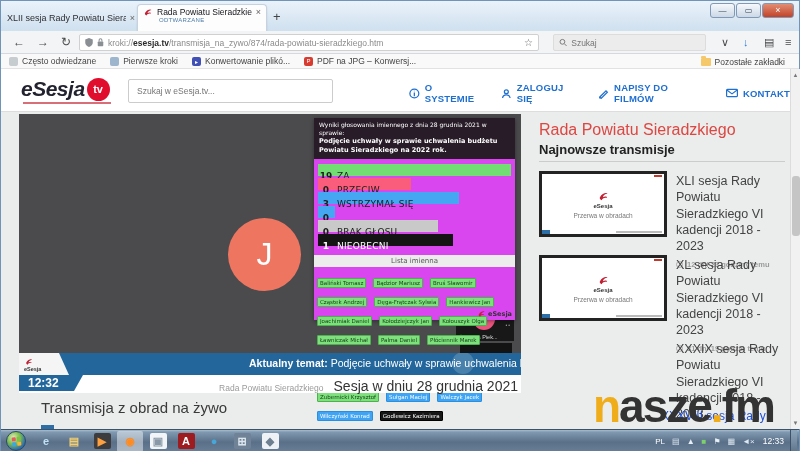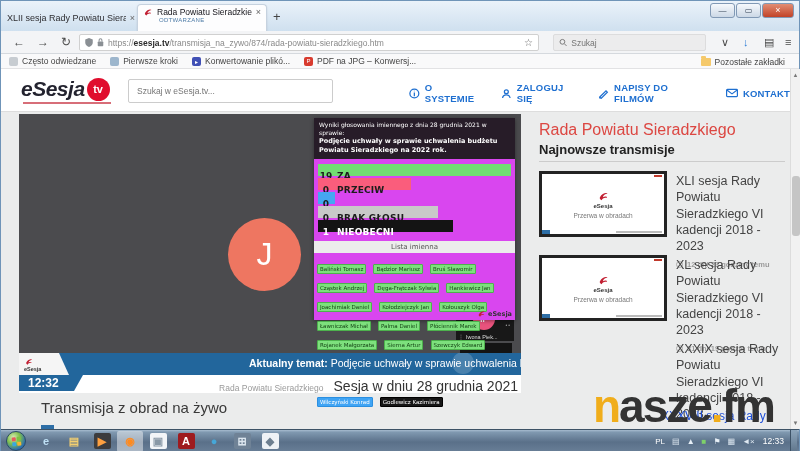--- a/index.html
+++ b/index.html
@@ -65,21 +65,21 @@
 
   
   #votepanel { left:313px; top:117px; width:201px; height:202px; background:#d946ef; box-shadow:0 1px 4px rgba(0,0,0,.4); position:absolute; font-family:"DejaVu Sans",sans-serif; }
   #vp-head { background:rgba(25,25,25,.93); color:#fff; padding:3px 5px 4px 5px; }
   #vp-head .l1 { font-size:6px; line-height:1.35; }
   #vp-head .l2 { font-size:6.5px; font-weight:700; line-height:1.35; }
   #vp-rows { padding:5px 4px 2px 4px; }
   .vote-row { position:relative; height:12px; margin-bottom:2px; }
   .vote-bar { position:absolute; left:0; top:0; bottom:0; }
   .vote-row .cnt { position:relative; display:inline-block; width:16px; text-align:center; font-size:9px; font-weight:700; line-height:12px; }
-  .vote-row .lbl { position:relative; font-size:9px; font-weight:700; line-height:12px; margin-left:3px; letter-spacing:.2px; }
+  .vote-row .lbl { position:relative; font-size:9px; font-weight:400; line-height:12px; margin-left:3px; letter-spacing:.2px; }
   #vp-listbar { margin-top:5px; background:#ececec; color:#555; font-size:7px; text-align:center; height:12px; line-height:12px; }
   #vp-chips { padding:3px 2px; }
   .chip { display:inline-block; font-size:5.5px; padding:1px 2px; margin:1px; border:1px solid; border-radius:1px; }
   .chip-za { background:#7de07d; border-color:#4db24d; color:#123f12; }
   .chip-w { background:#3fa4f4; border-color:#2b8fe0; color:#fff; }
   .chip-n { background:#161616; border-color:#000; color:#fff; }
   #vp-mark { position:absolute; right:3px; bottom:2px; display:flex; align-items:center; gap:2px; font-size:6.5px; font-weight:700; color:#333; }
 
   
   #topicbar { left:18px; top:352px; width:502px; height:22px; background:#22669c; position:absolute; overflow:hidden; }
@@ -161,21 +161,21 @@
     <span class="navglyph abs" style="left:36px">→</span>
     <span class="navglyph abs" style="left:60px">↻</span>
     <div id="urlfield">
       <svg width="8" height="9" viewBox="0 0 10 12">
           <path d="M5 0 L10 2 V6 C10 9 8 11 5 12 C2 11 0 9 0 6 V2 Z" fill="#8a8f94"></path>
         </svg>
       <svg width="7" height="9" viewBox="0 0 10 13">
           <rect x="1" y="5" width="8" height="7" rx="1" fill="#8a8f94"></rect>
           <path d="M3 5 V3 a2 2 0 0 1 4 0 V5" stroke="#8a8f94" stroke-width="1.5" fill="none"></path>
         </svg>
-      <span class="urltext"><span>https://</span><b>esesja.tv</b><span>/transmisja_na_zywo/874/rada-powiatu-sieradzkiego.htm</span></span>
+      <span class="urltext"><span>kroki://</span><b>esesja.tv</b><span>/transmisja_na_zywo/874/rada-powiatu-sieradzkiego.htm</span></span>
       <span style="font-size:10px;color:#666">☆</span>
     </div>
     <div id="searchfield">
       <svg width="9" height="9" viewBox="0 0 12 12">
           <circle cx="5" cy="5" r="3.5" stroke="#777" stroke-width="1.4" fill="none"></circle>
           <line x1="8" y1="8" x2="11" y2="11" stroke="#777" stroke-width="1.4"></line>
         </svg>
       <input placeholder="Szukaj" style="">
     </div>
     <span class="chrome-ic abs" style="left:720px">∨</span>
@@ -281,20 +281,24 @@
         <div class="vote-row">
           <div class="vote-bar" style="width: 100%; background: rgb(114, 221, 114);"></div>
           <span class="cnt" style="color: rgb(29, 29, 29);">19</span><span class="lbl" style="color: rgb(29, 29, 29);">ZA</span>
         </div>
 
         <div class="vote-row">
           <div class="vote-bar" style="width: 48%; background: rgb(250, 93, 124);"></div>
           <span class="cnt" style="color: rgb(29, 29, 29);">0</span><span class="lbl" style="color: rgb(29, 29, 29);">PRZECIW</span>
         </div>
 
+        <div class="vote-row">
+          <div class="vote-bar" style="width: 73%; background: rgb(69, 167, 242);"></div>
+          <span class="cnt" style="color: rgb(29, 29, 29);">3</span><span class="lbl" style="color: rgb(29, 29, 29);">WSTRZYMAŁ SIĘ</span>
+        </div>
 
         <div class="vote-row">
           <div class="vote-bar" style="width: 9%; background: rgb(69, 167, 242);"></div>
           <span class="cnt" style="color: rgb(29, 29, 29);">0</span><span class="lbl" style="color: rgb(29, 29, 29);"></span>
         </div>
 
         <div class="vote-row">
           <div class="vote-bar" style="width: 62%; background: rgb(201, 201, 201);"></div>
           <span class="cnt" style="color: rgb(29, 29, 29);">0</span><span class="lbl" style="color: rgb(29, 29, 29);">BRAK GŁOSU</span>
         </div>

